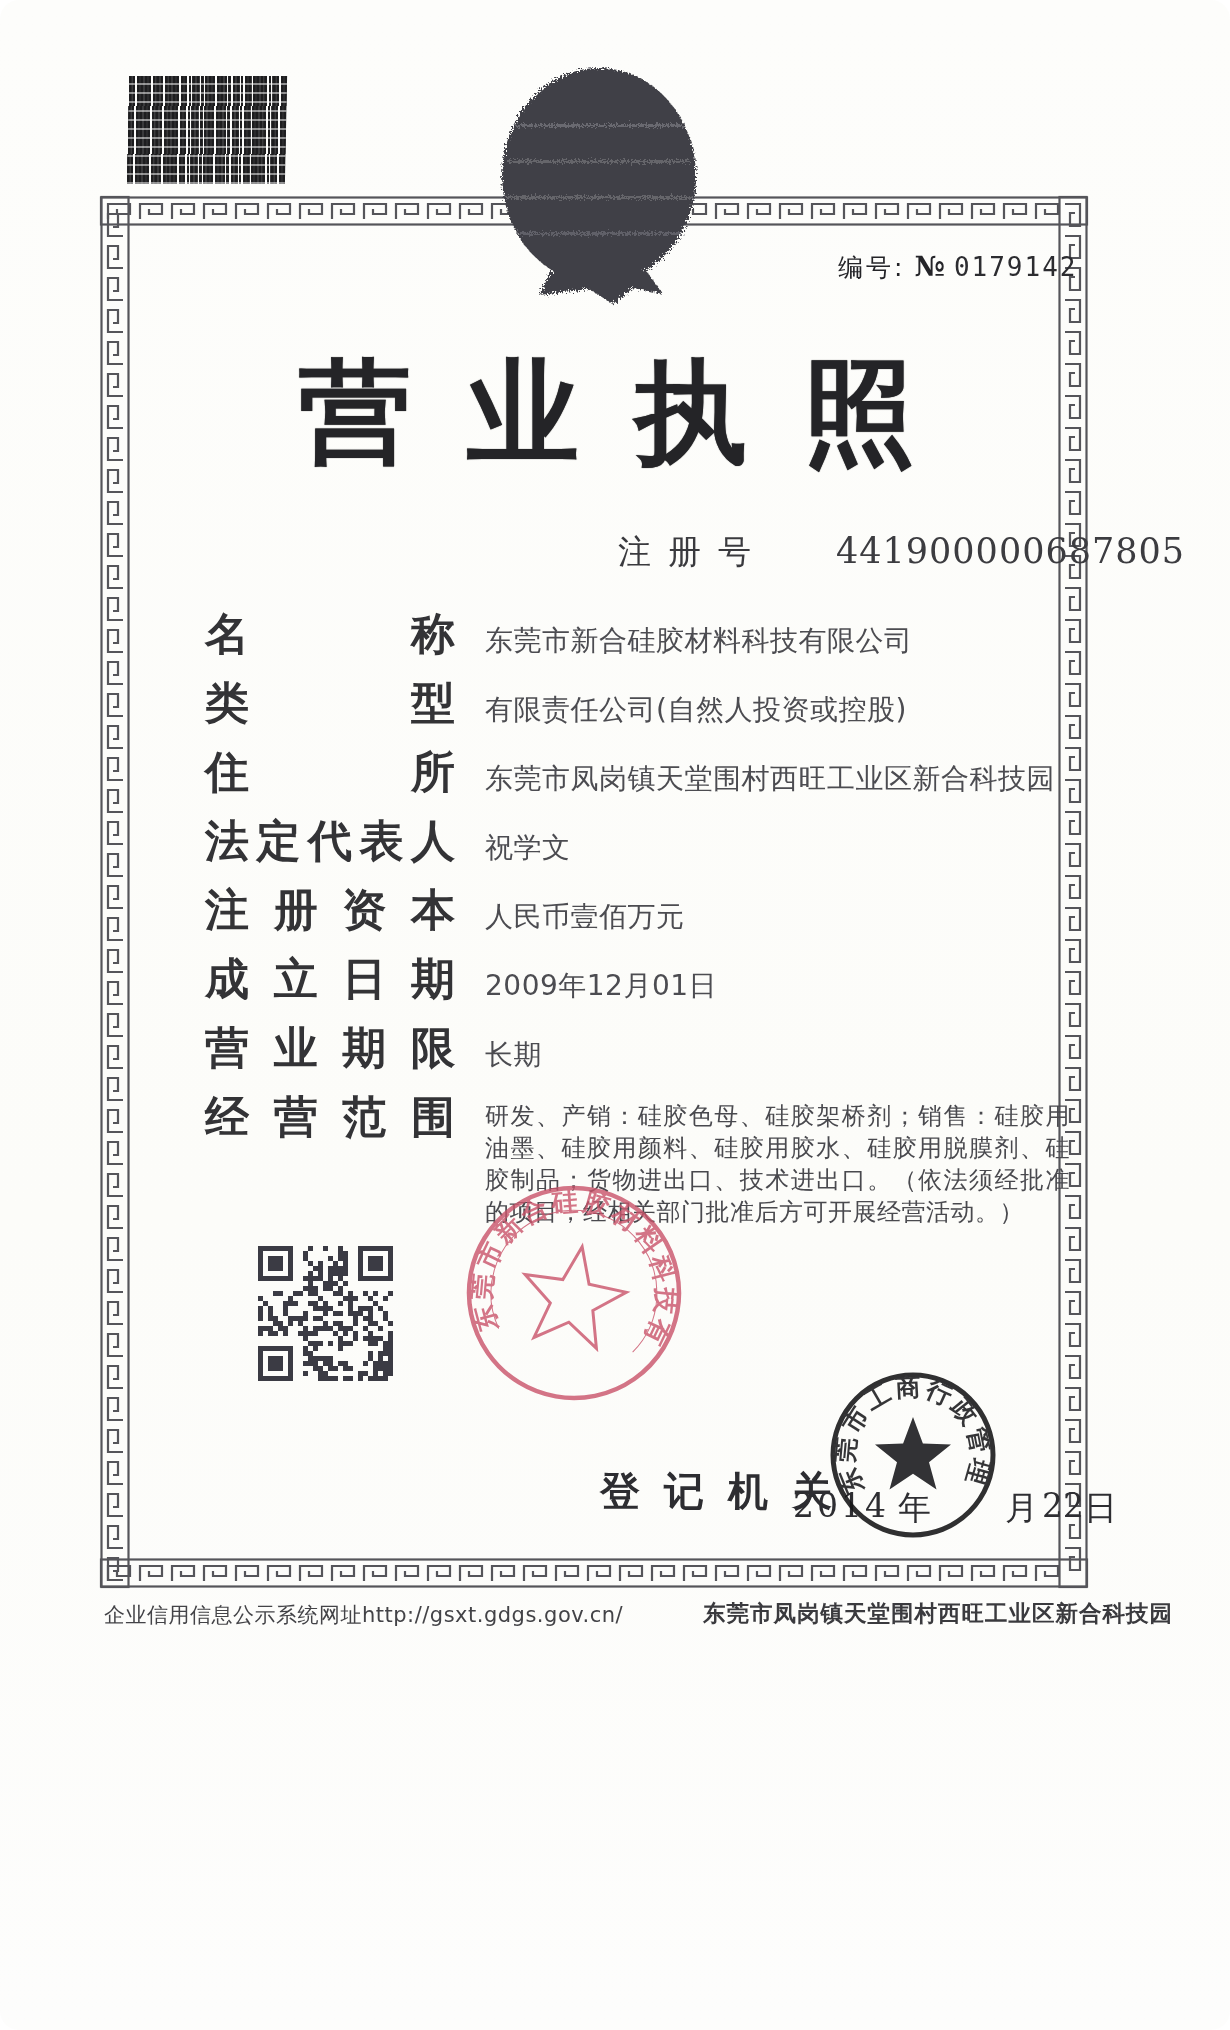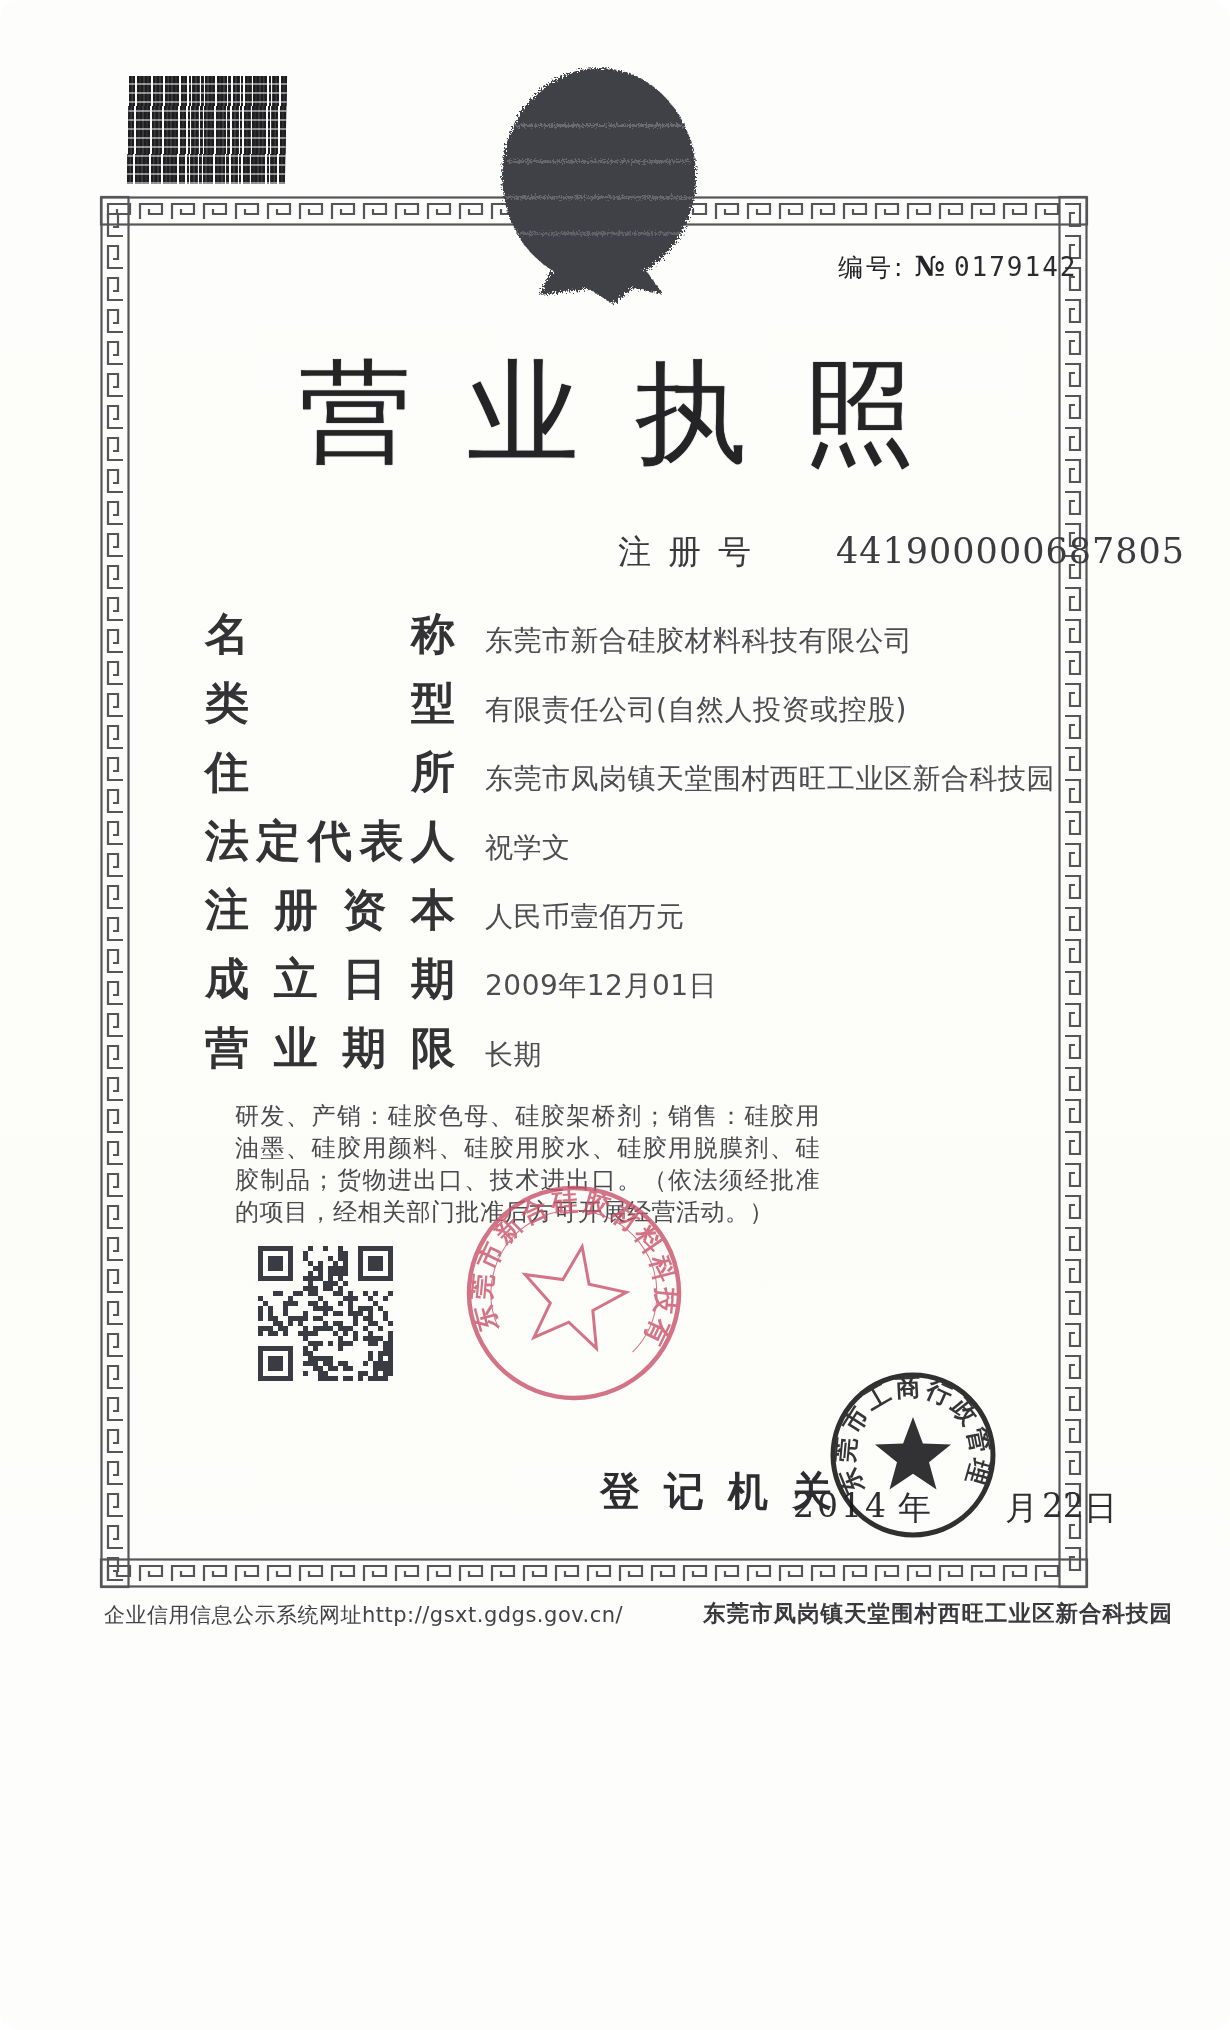--- a/index.html
+++ b/index.html
@@ -22,21 +22,21 @@
   #frame{position:absolute;left:0;top:0;z-index:1;pointer-events:none;}
   #frame rect,#frame path{fill:none;stroke:#55555a;stroke-width:2.2px;}
   
   .serial{position:absolute;left:838px;top:250px;z-index:4;display:flex;align-items:baseline;gap:9px;color:#242428;}
   .serial .lab{font-size:25px;letter-spacing:3px;}
   .serial .nomark{font-family:"DejaVu Serif",serif;font-weight:bold;font-size:28px;}
   .serial .num{font-family:"DejaVu Sans Mono",monospace;font-size:26px;letter-spacing:2px;color:#2c2c30;}
   
   .title{
     position:absolute;left:0;right:0;top:338px;z-index:4;text-align:center;
-    font-size:112px;font-weight:400;letter-spacing:56px;text-indent:40px;
+    font-size:112px;font-weight:700;letter-spacing:56px;text-indent:40px;
     color:#242427;text-shadow:0 0 1px #3a3a3a;
   }
   
   .regno{position:absolute;left:618px;top:530px;z-index:4;display:flex;align-items:baseline;gap:44px;}
   .regno .lab{font-size:33px;letter-spacing:17px;color:#3a3a3e;}
   .regno .num{font-family:"DejaVu Serif",serif;font-size:35px;color:#3c3c40;margin-left:24px;letter-spacing:1px;}
   
   .fields{position:absolute;left:205px;top:610px;width:880px;z-index:4;}
   .frow{display:flex;align-items:flex-start;height:69px;}
   .frow.last{height:auto;}
@@ -145,20 +145,21 @@
     </div>
     <div class="frow">
       <div class="flabel">成立日期</div>
       <div class="fvalue">2009年12月01日</div>
     </div>
     <div class="frow">
       <div class="flabel">营业期限</div>
       <div class="fvalue">长期</div>
     </div>
     <div class="frow last">
+      <div class="flabel">经营范围</div>
       <div class="fvalue scope">研发、产销：硅胶色母、硅胶架桥剂；销售：硅胶用油墨、硅胶用颜料、硅胶用胶水、硅胶用脱膜剂、硅胶制品；货物进出口、技术进出口。（依法须经批准的项目，经相关部门批准后方可开展经营活动。）</div>
     </div>
   </div>
 
   <svg class="qr" id="qr" width="135" height="135">
       <rect x="0" y="0" width="35" height="35" fill="#3b3b44"></rect>
       <rect x="5" y="5" width="25" height="25" fill="#fdfdfb"></rect>
       <rect x="10" y="10" width="15" height="15" fill="#3b3b44"></rect>
       <rect x="100" y="0" width="35" height="35" fill="#3b3b44"></rect>
       <rect x="105" y="5" width="25" height="25" fill="#fdfdfb"></rect>

